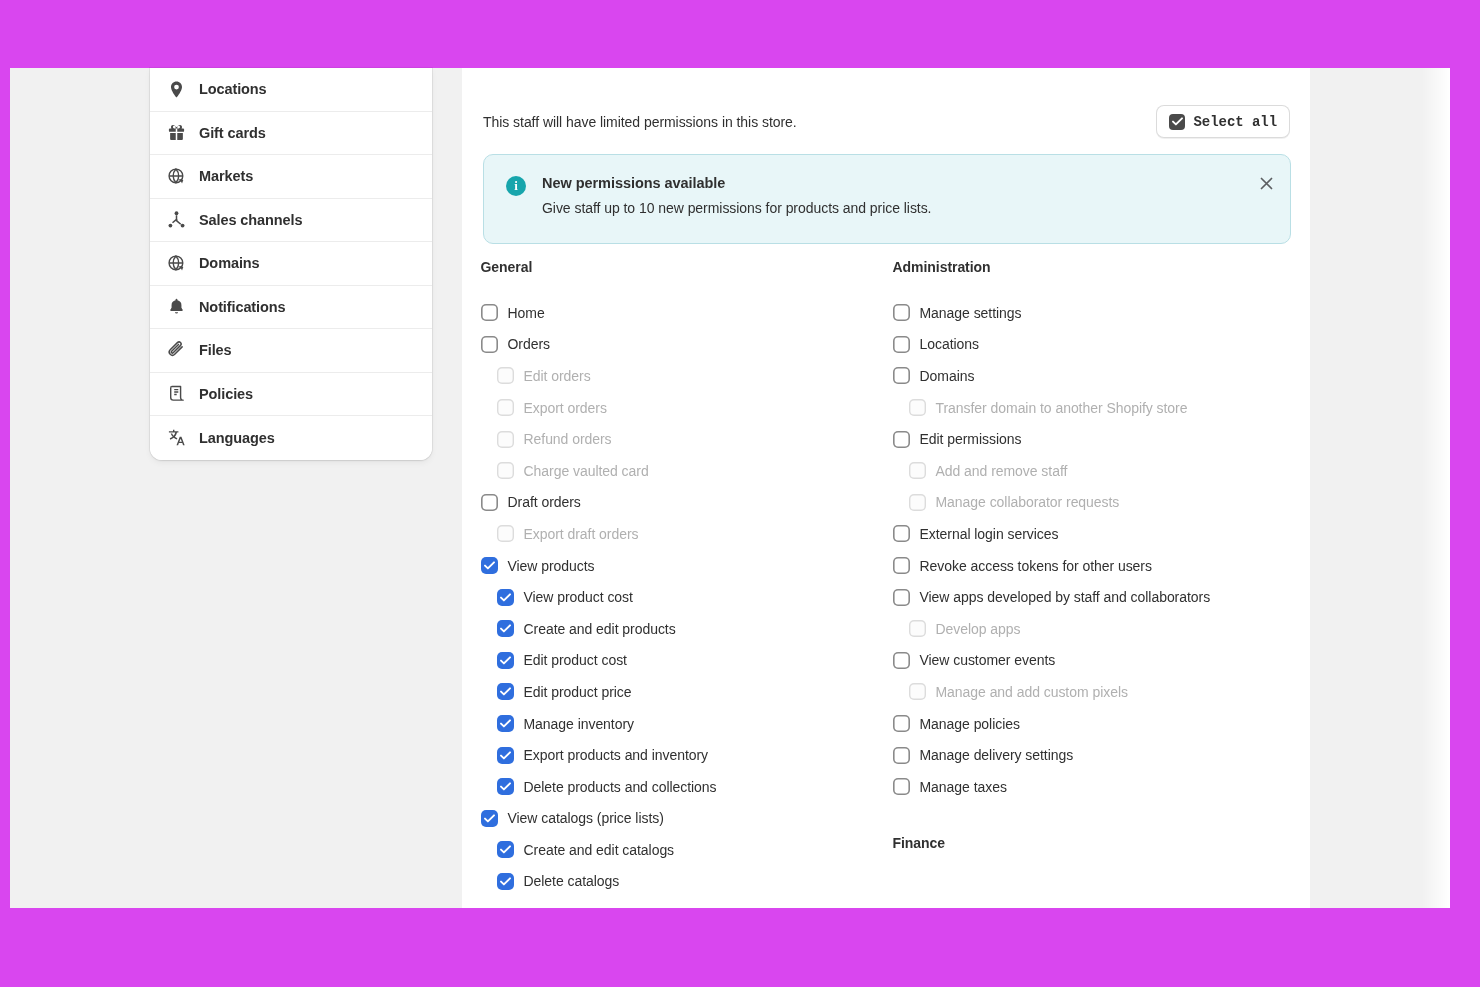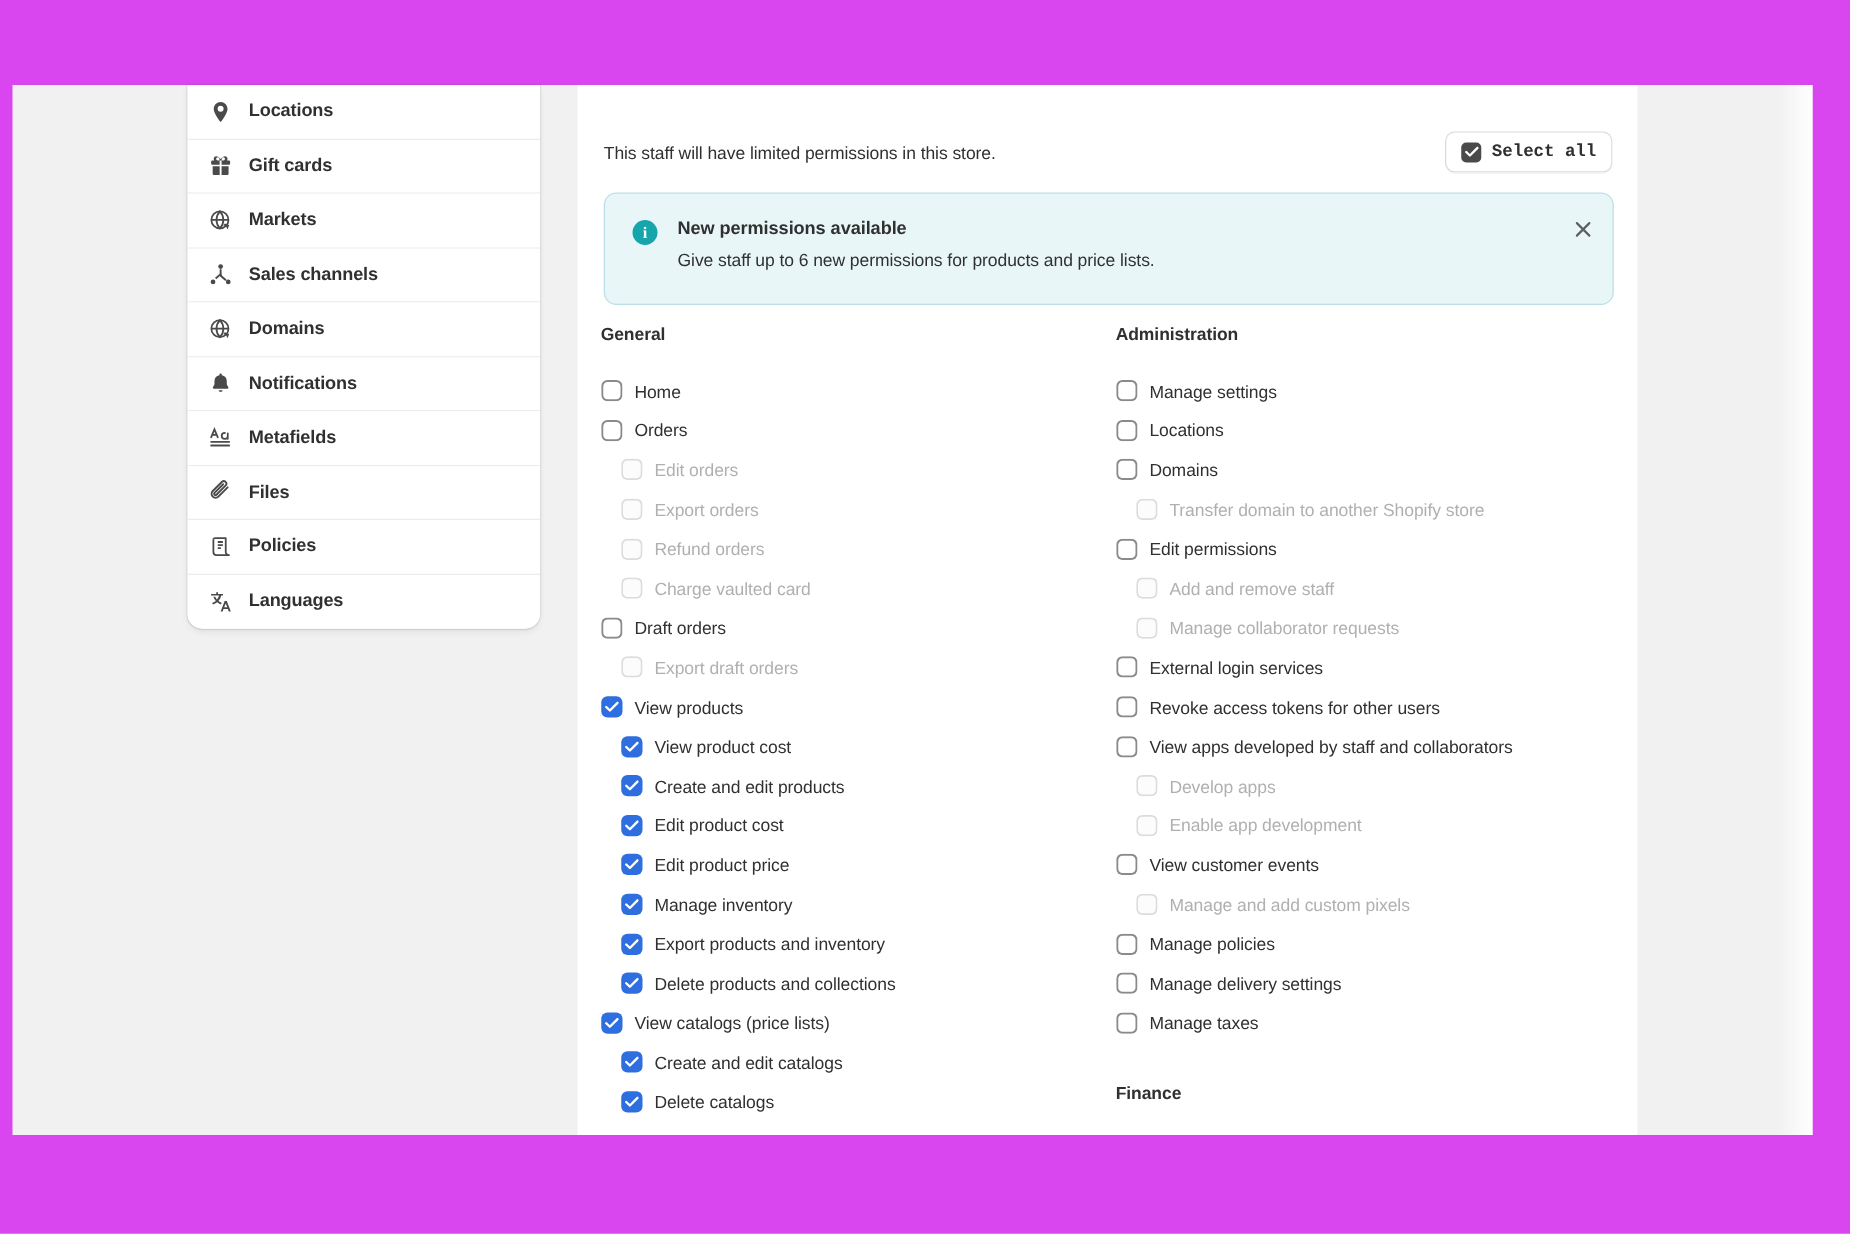--- a/index.html
+++ b/index.html
@@ -295,30 +295,20 @@
         <span class="nav-icon">
           <svg width="19" height="19" viewBox="0 0 20 20" fill="currentColor">
             <path d="M10 1.8a1 1 0 0 0-1 1v.6A5.3 5.3 0 0 0 4.8 8.6v2.6l-1.3 2.3a.8.8 0 0 0 .7 1.2h11.6a.8.8 0 0 0 .7-1.2l-1.3-2.3V8.6A5.3 5.3 0 0 0 11 3.4v-.6a1 1 0 0 0-1-1Z"></path>
             <path d="M8.2 16.1a1.9 1.9 0 0 0 3.6 0H8.2Z"></path>
           </svg>
         </span>
         <span class="nav-label">Notifications</span>
       </div>
       <div class="nav-item">
         <span class="nav-icon">
-          <svg width="19" height="19" viewBox="0 0 20 20" fill="none" stroke="currentColor" stroke-width="1.5" stroke-linecap="round">
-            <path d="M2 9.3 4.8 2.6 7.6 9.3M2.9 7.3h3.9"></path>
-            <path d="M13.6 5.6c-1.6 0-2.7 1-2.7 2.5s1.1 2.6 2.6 2.6c1.1 0 1.9-.5 2.3-1.2m.2-3.5v4.6"></path>
-            <path d="M2 13.1h15.2M2 16.2h15.2"></path>
-          </svg>
-        </span>
-        <span class="nav-label">Metafields</span>
-      </div>
-      <div class="nav-item">
-        <span class="nav-icon">
           <svg width="19" height="19" viewBox="0 0 20 20" fill="none" stroke="currentColor" stroke-width="1.6" stroke-linecap="round">
             <path d="M15.9 6.2 8.1 14a3.3 3.3 0 0 1-4.7-4.7l7.8-7.8a2.2 2.2 0 0 1 3.1 3.1l-7.8 7.8a1.1 1.1 0 0 1-1.6-1.6l7.2-7.2"></path>
           </svg>
         </span>
         <span class="nav-label">Files</span>
       </div>
       <div class="nav-item">
         <span class="nav-icon">
           <svg width="19" height="19" viewBox="0 0 20 20" fill="none" stroke="currentColor" stroke-width="1.5" stroke-linejoin="round">
             <path d="M5.2 2.6h9.1v11.7a2.7 2.7 0 0 0 2.7 2.7H6.6a2.7 2.7 0 0 1-2.7-2.7V3.9"></path>
@@ -350,21 +340,21 @@
           </svg>
         </span>
         <span id="select-all-label">Select all</span>
       </button>
     </div>
 
     <div id="banner">
       <div id="banner-info-icon">i</div>
       <div id="banner-text">
         <div id="banner-title">New permissions available</div>
-        <div id="banner-body">Give staff up to 6 new permissions for products and price lists.</div>
+        <div id="banner-body">Give staff up to 10 new permissions for products and price lists.</div>
       </div>
       <button id="banner-close">
         <svg width="13" height="13" viewBox="0 0 13 13" aria-hidden="true">
           <path d="M1.5 1.5 L11.5 11.5 M11.5 1.5 L1.5 11.5" stroke="currentColor" stroke-width="1.7" stroke-linecap="round"></path>
         </svg>
       </button>
     </div>
 
     <div id="perm-columns">
       <div class="perm-col" id="col-general">
@@ -529,24 +519,20 @@
             <span class="perm-label">Revoke access tokens for other users</span>
           </div>
           <div class="perm-row">
             <span class="cbox"></span>
             <span class="perm-label">View apps developed by staff and collaborators</span>
           </div>
           <div class="perm-row child disabled">
             <span class="cbox muted"></span>
             <span class="perm-label">Develop apps</span>
           </div>
-          <div class="perm-row child disabled">
-            <span class="cbox muted"></span>
-            <span class="perm-label">Enable app development</span>
-          </div>
           <div class="perm-row">
             <span class="cbox"></span>
             <span class="perm-label">View customer events</span>
           </div>
           <div class="perm-row child disabled">
             <span class="cbox muted"></span>
             <span class="perm-label">Manage and add custom pixels</span>
           </div>
           <div class="perm-row">
             <span class="cbox"></span>

